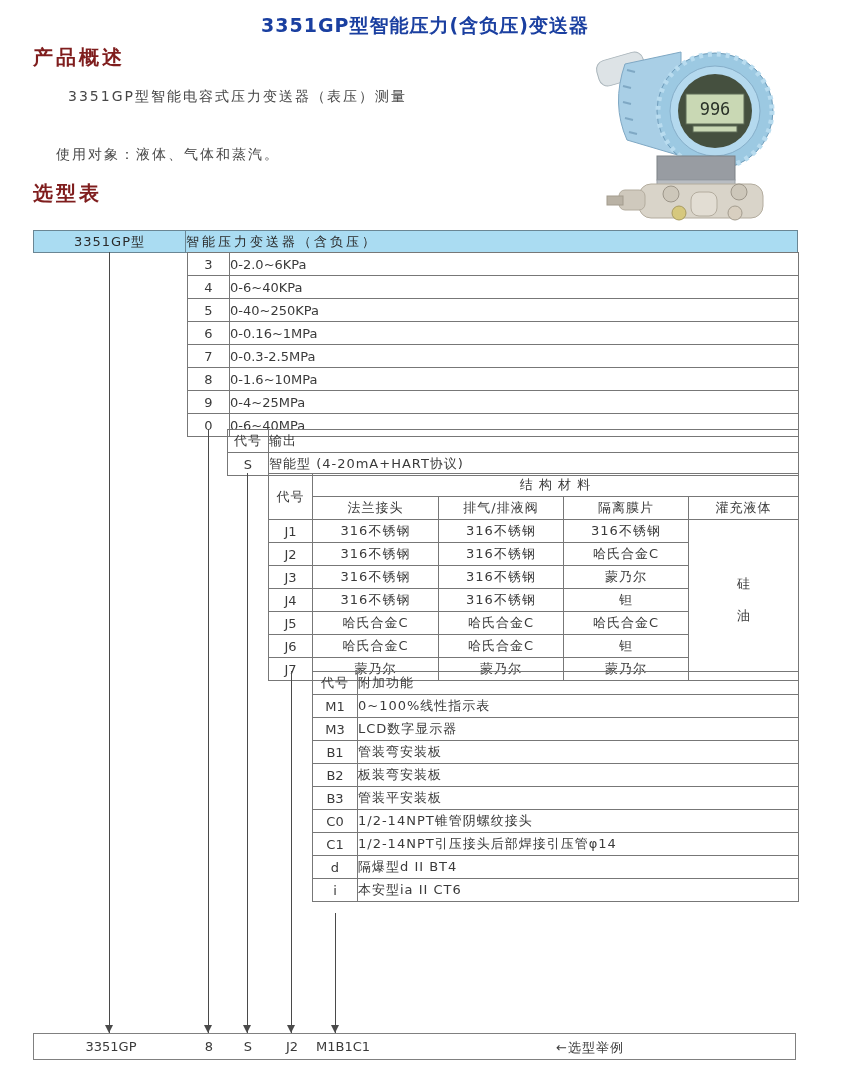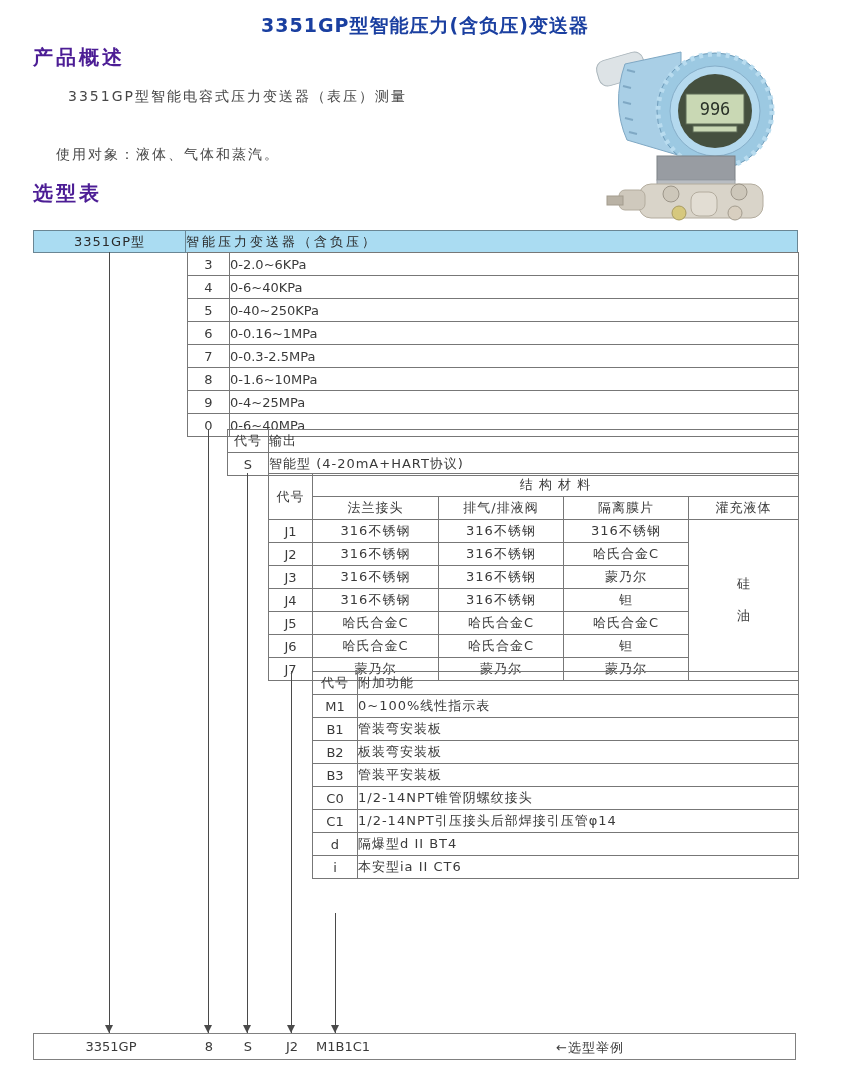--- a/index.html
+++ b/index.html
@@ -5,21 +5,21 @@
   html,body{margin:0;padding:0;background:#e8e8e8;}
   .page{
     position:relative;width:850px;height:1092px;margin:0 auto;background:#ffffff;
     font-family:"DejaVu Sans","Liberation Sans",sans-serif;color:#3a3a3a;overflow:hidden;
   }
   .doc-title{
     position:absolute;top:13px;left:0;width:850px;text-align:center;
     font-size:19px;font-weight:bold;color:#1a3fa0;letter-spacing:1px;
   }
   .section-heading{
-    position:absolute;font-size:20px;font-weight:bold;color:#4c1d95;letter-spacing:3px;
+    position:absolute;font-size:20px;font-weight:bold;color:#7f1d1d;letter-spacing:3px;
   }
   .h-overview{left:33px;top:44px;}
   .h-selection{left:33px;top:180px;}
   .body-line{position:absolute;font-size:14px;color:#474747;letter-spacing:2px;}
   .bl1{left:68px;top:88px;}
   .bl2{left:33px;top:117px;}
   .bl3{left:56px;top:146px;}
 
   
   .product-photo{position:absolute;left:583px;top:16px;width:215px;height:205px;}
@@ -250,20 +250,24 @@
     <tbody>
         <tr>
           <td class="ctr">代号</td>
           <td class="lbl">附加功能</td>
         </tr>
     <tr>
           <td class="code">M1</td>
           <td class="lbl">0~100%线性指示表</td>
         </tr>
     <tr>
+          <td class="code">M3</td>
+          <td class="lbl">LCD数字显示器</td>
+        </tr>
+    <tr>
           <td class="code">B1</td>
           <td class="lbl">管装弯安装板</td>
         </tr>
     <tr>
           <td class="code">B2</td>
           <td class="lbl">板装弯安装板</td>
         </tr>
     <tr>
           <td class="code">B3</td>
           <td class="lbl">管装平安装板</td>

